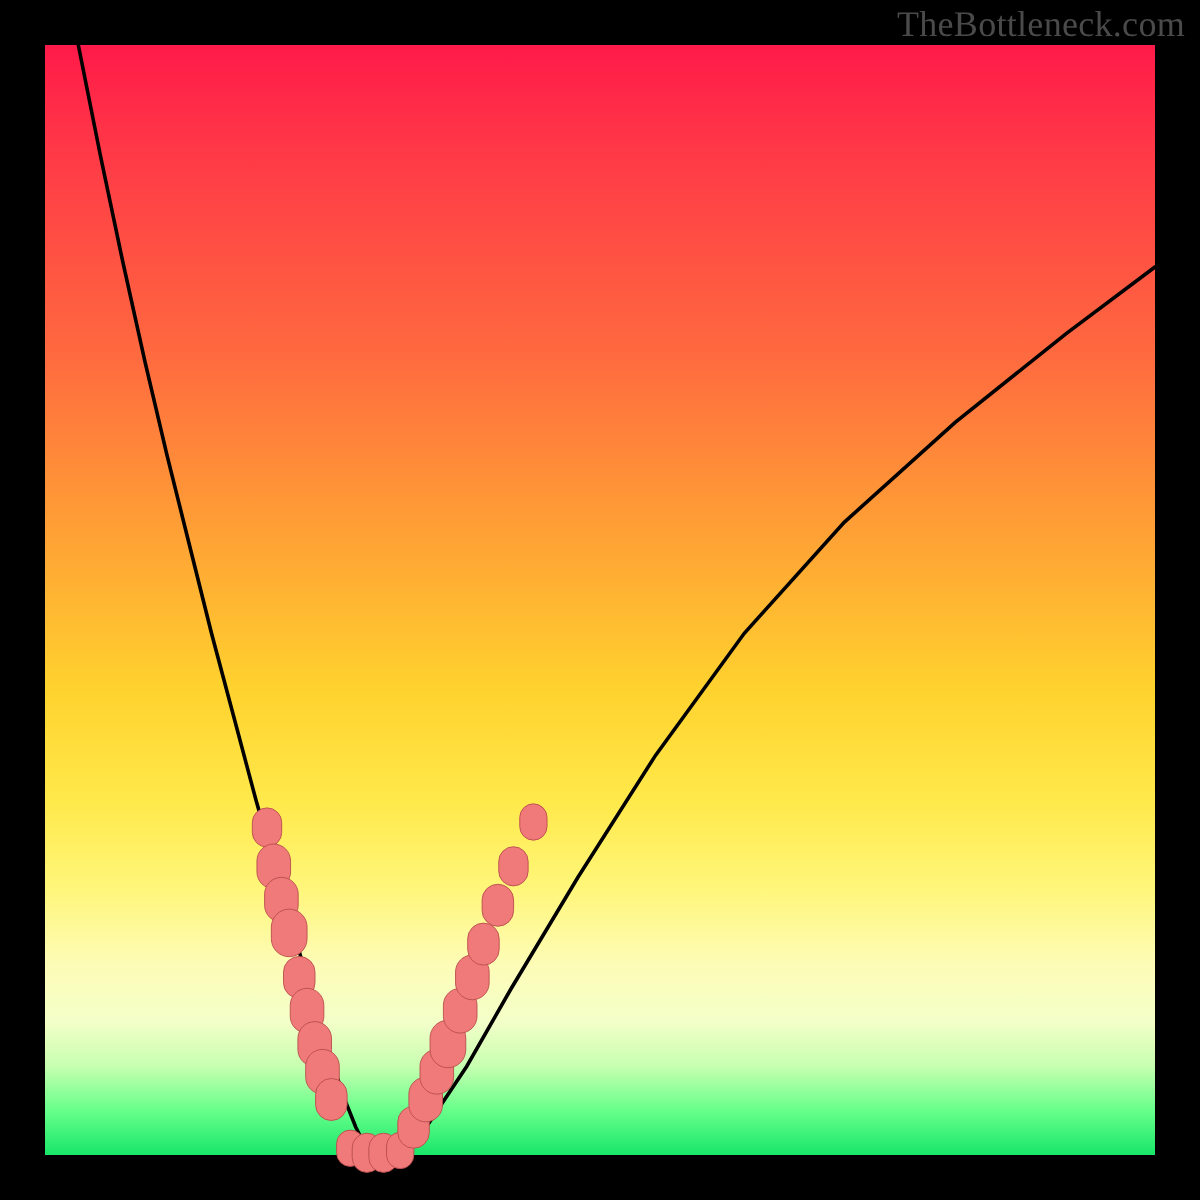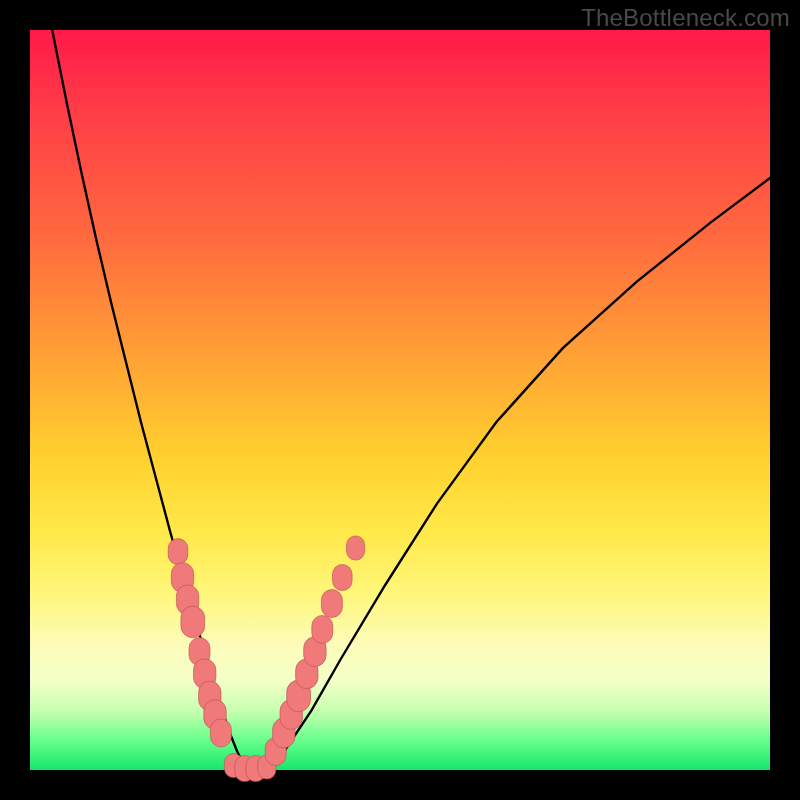--- a/index.html
+++ b/index.html
@@ -43,20 +43,21 @@
   }
   .watermark {
     position: absolute;
     top: 4px;
     right: 10px;
     color: #4a4a4a;
     font-size: 24px;
     font-weight: 500;
     letter-spacing: 0.2px;
     user-select: none;
+    font-family: Liberation Serif, serif;
   }
   svg.curve {
     position: absolute;
     left: 0;
     top: 0;
     width: 740px;
     height: 740px;
     overflow: visible;
   }
 </style>

